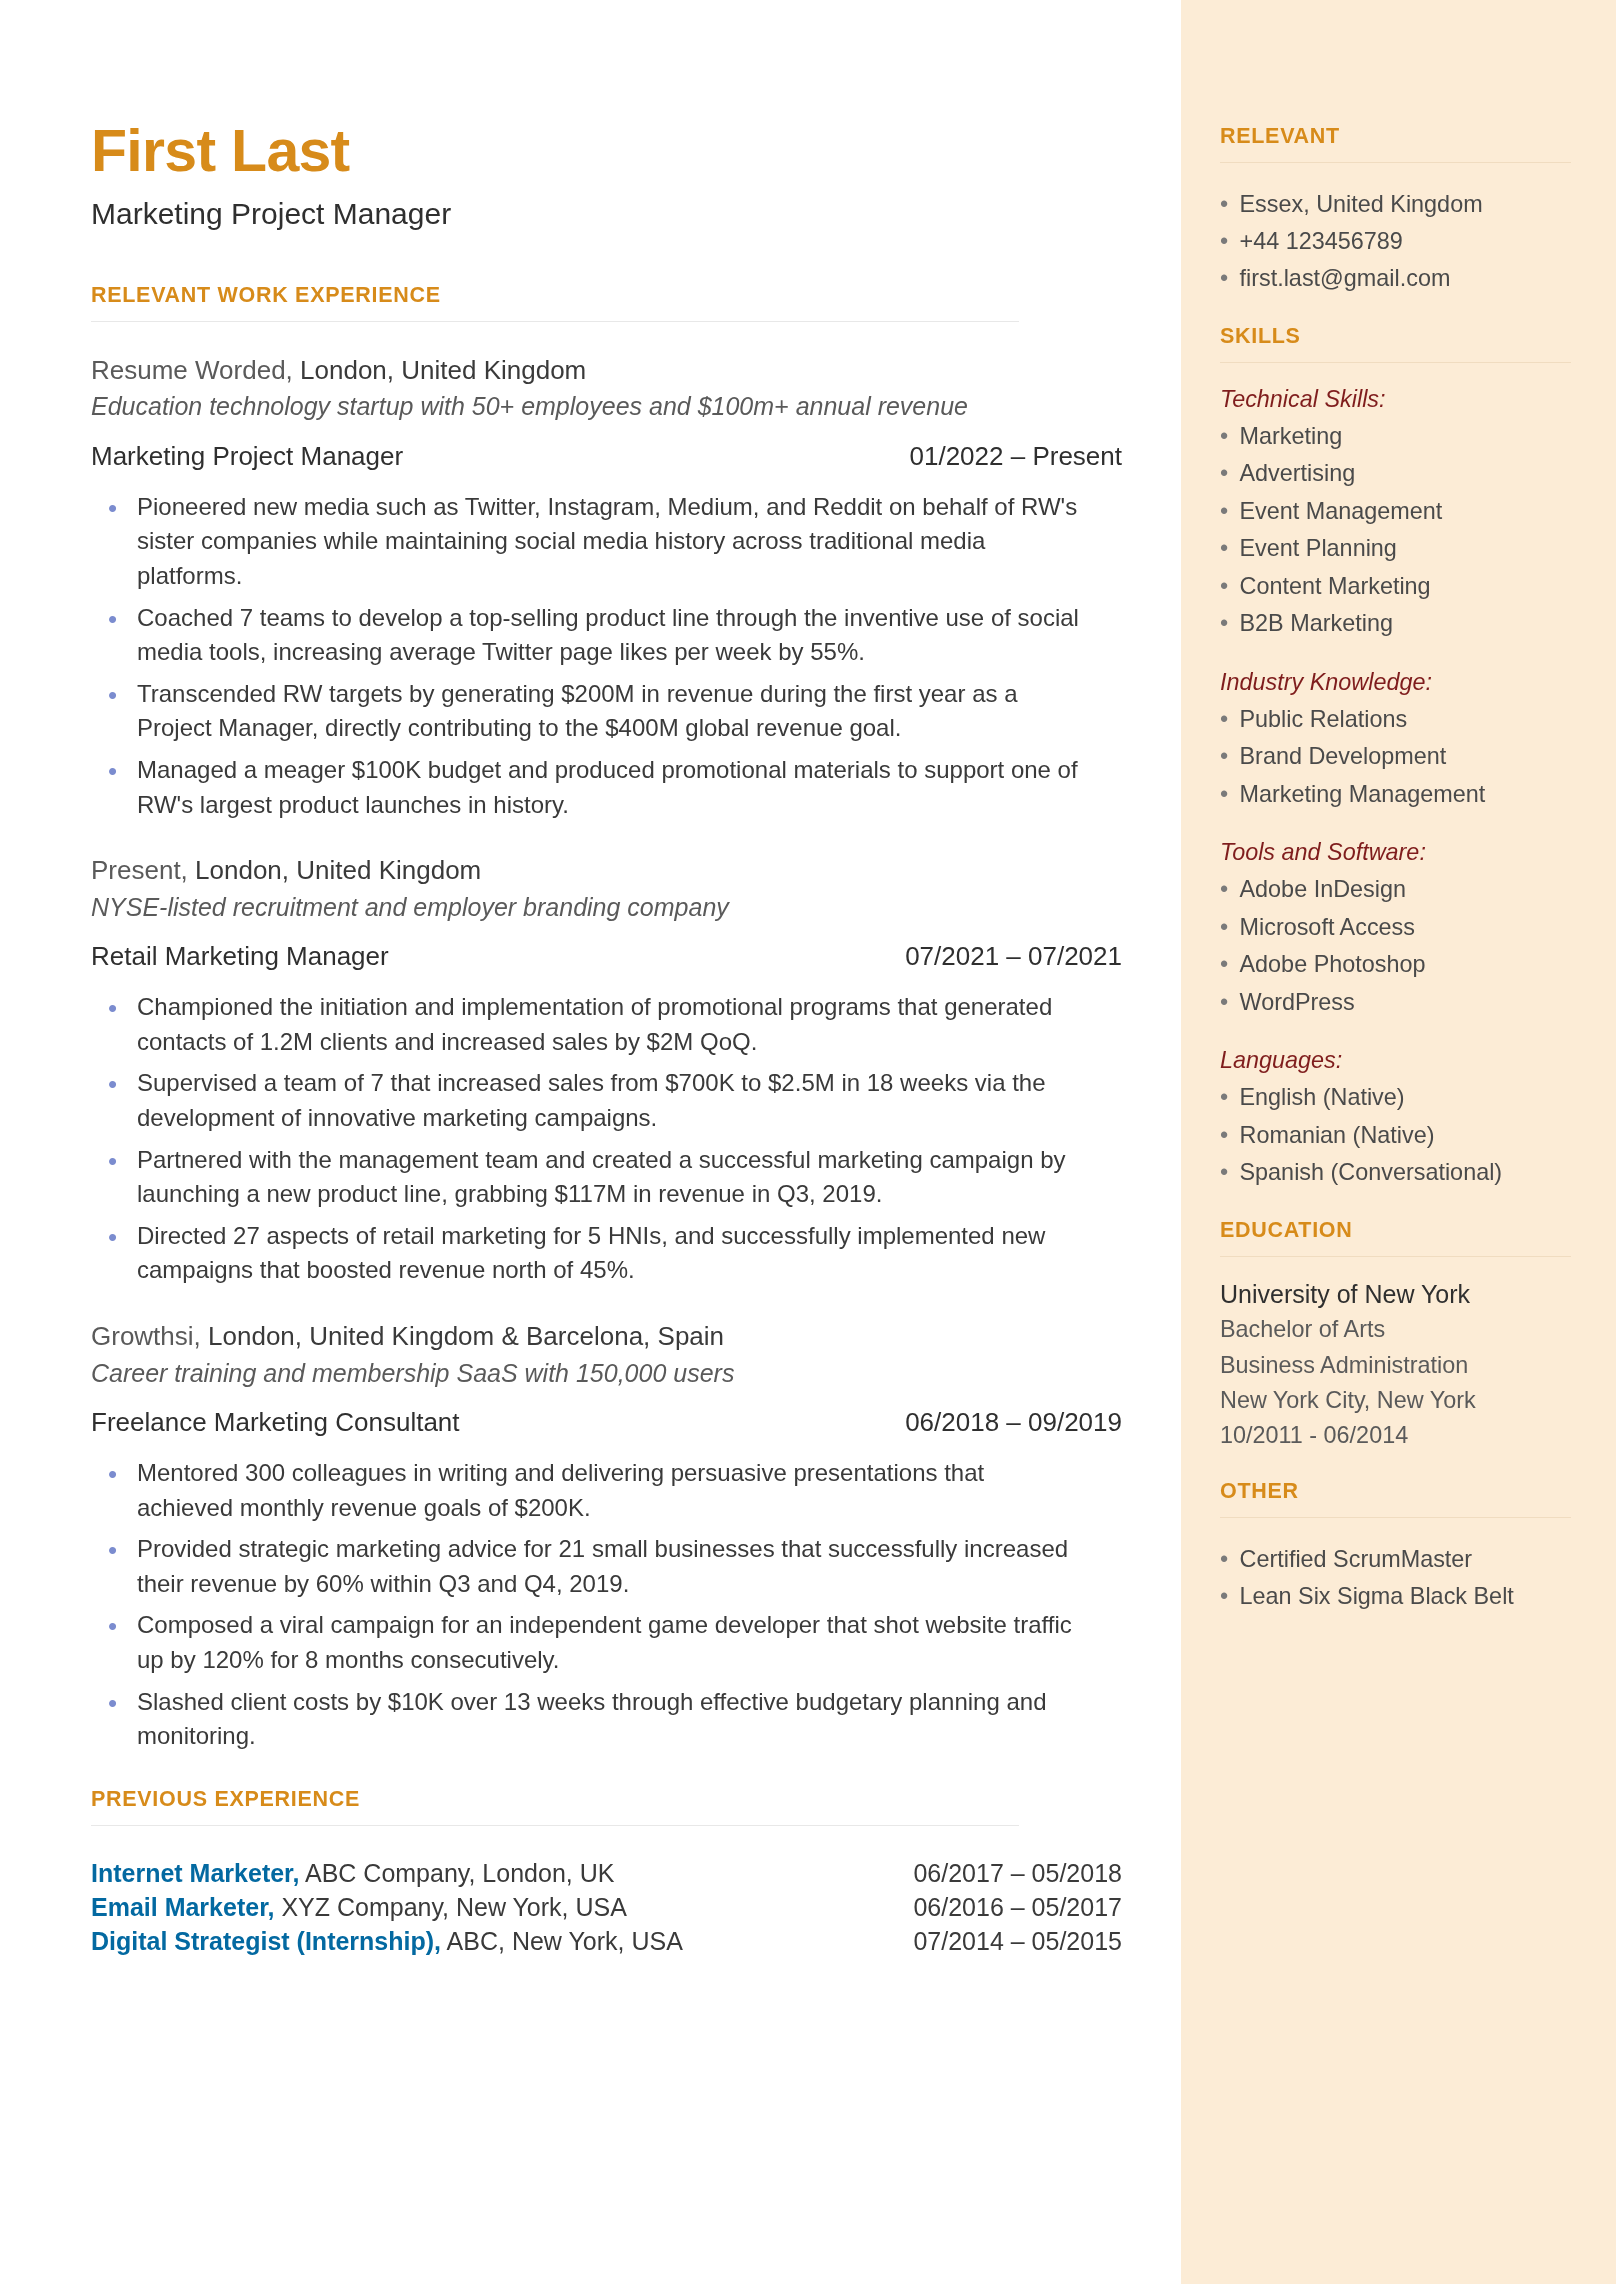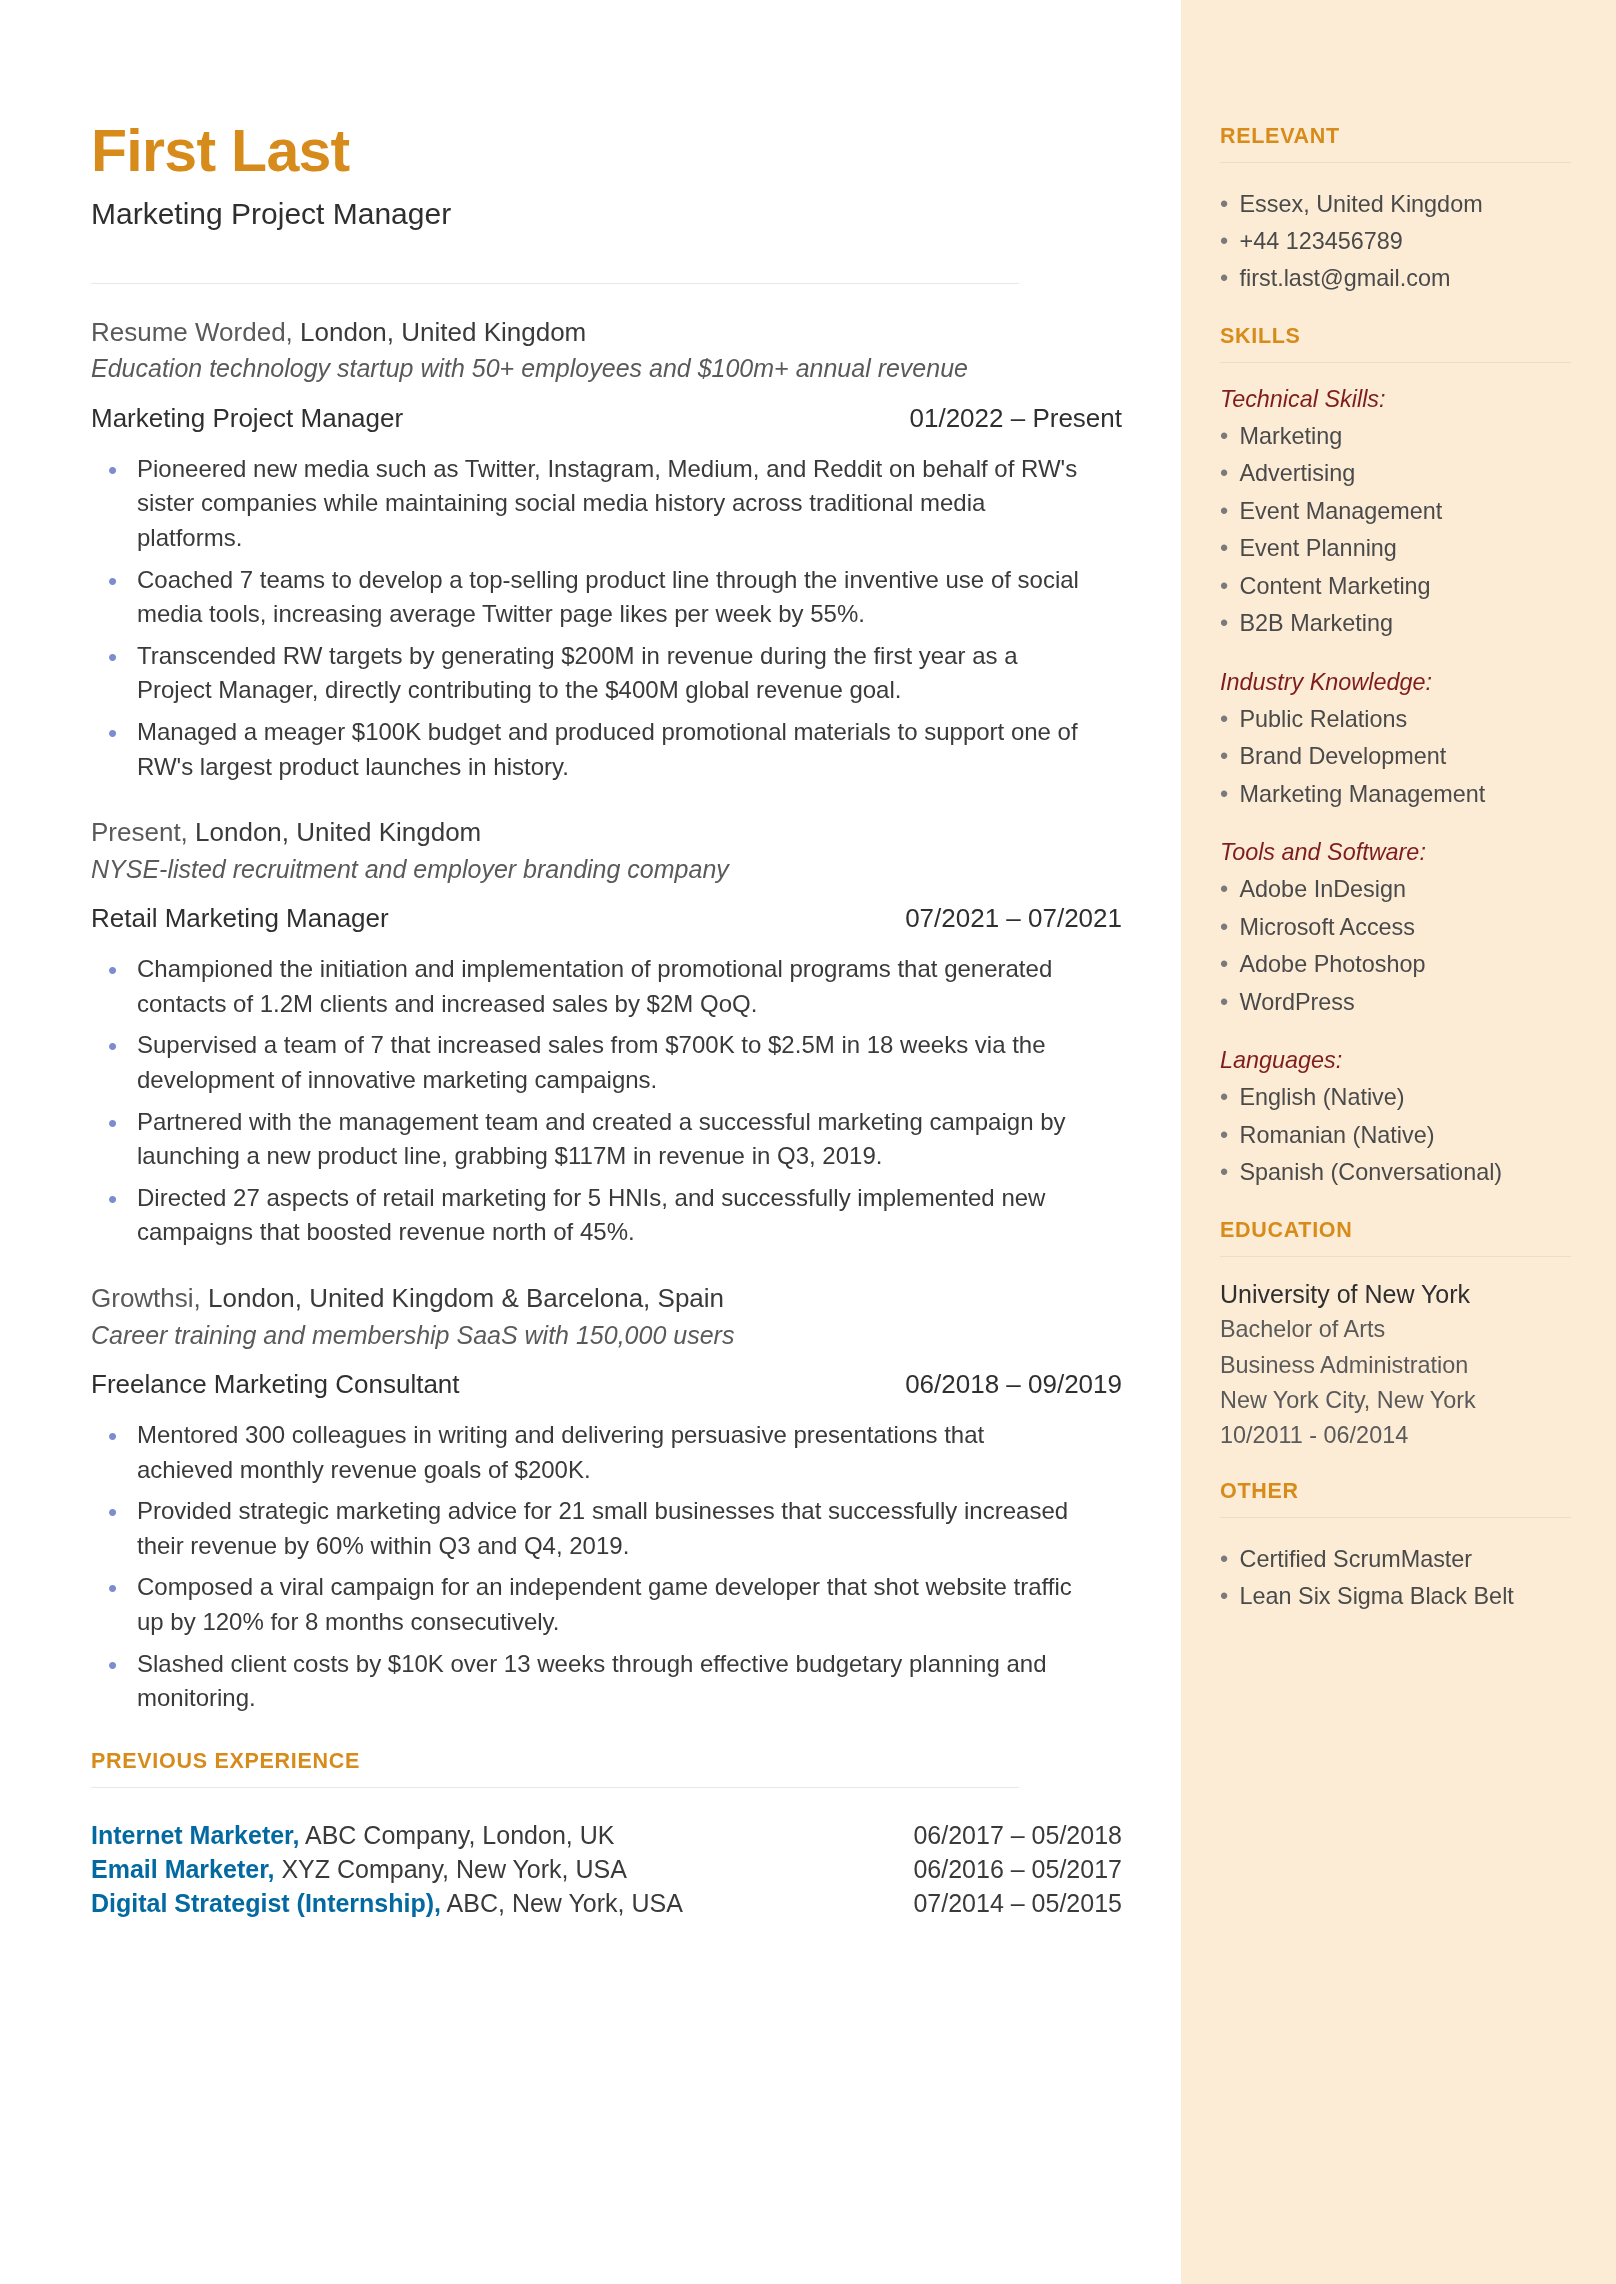--- a/index.html
+++ b/index.html
@@ -151,20 +151,21 @@
   .edu-block { margin-bottom: 26px; }
 </style>
 </head>
 <body>
 
 <div class="page">
   <div class="main">
     <div class="name">First Last</div>
     <div class="title">Marketing Project Manager</div>
 
+    <div class="section-header">RELEVANT WORK EXPERIENCE</div>
     <hr class="divider">
 
     <div id="jobs-container">
         <div>
           <div class="company-line"><span class="company-name">Resume Worded,</span><span class="company-loc"> London, United Kingdom</span></div>
           <div class="company-desc">Education technology startup with 50+ employees and $100m+ annual revenue</div>
           <div class="role-row">
             <div class="role-title">Marketing Project Manager</div>
             <div class="role-dates">01/2022 – Present</div>
           </div>

